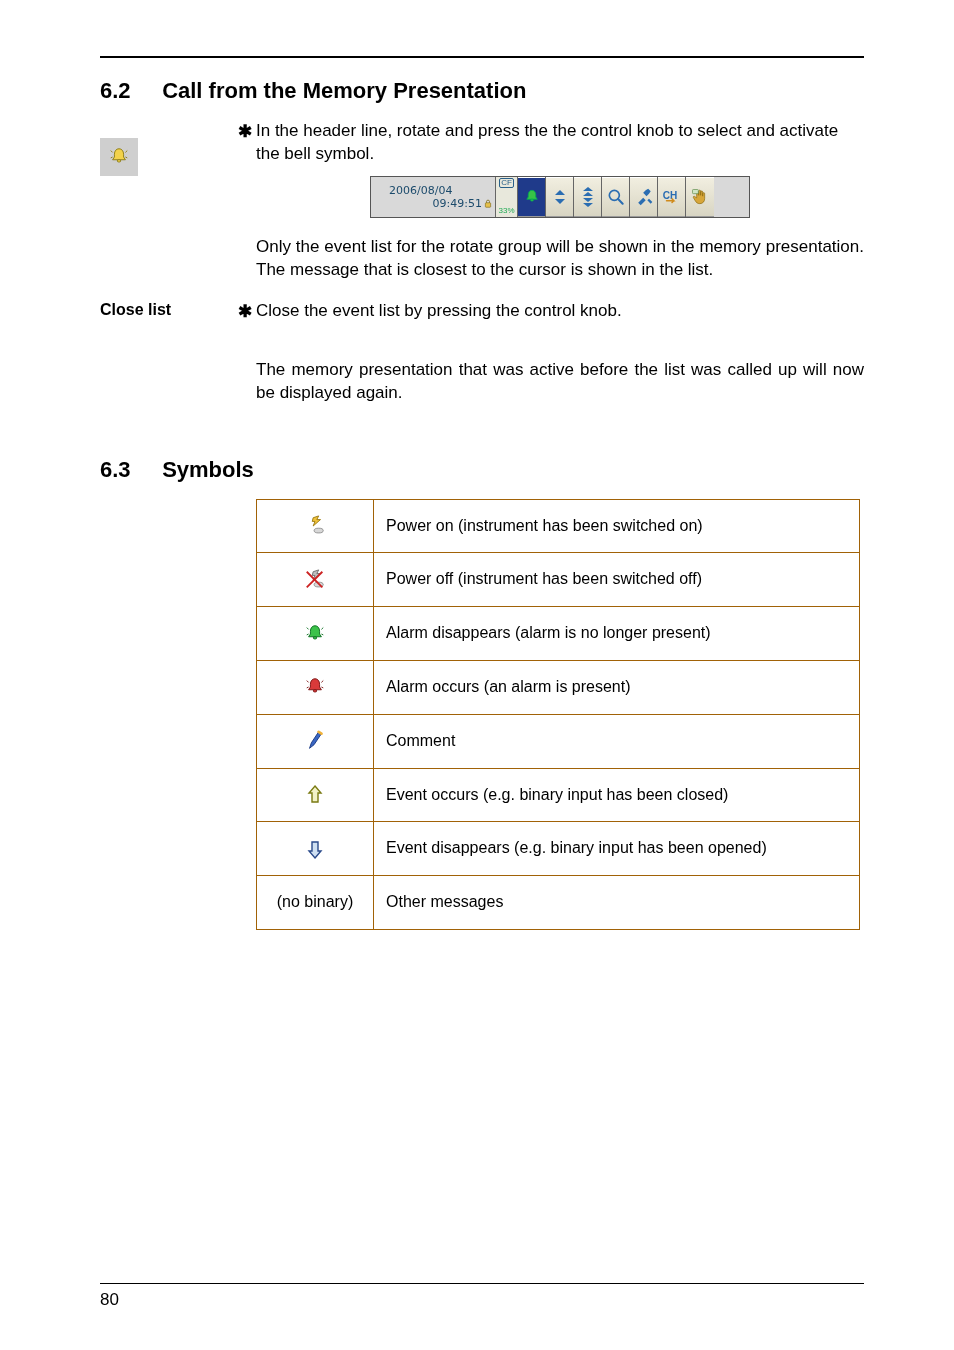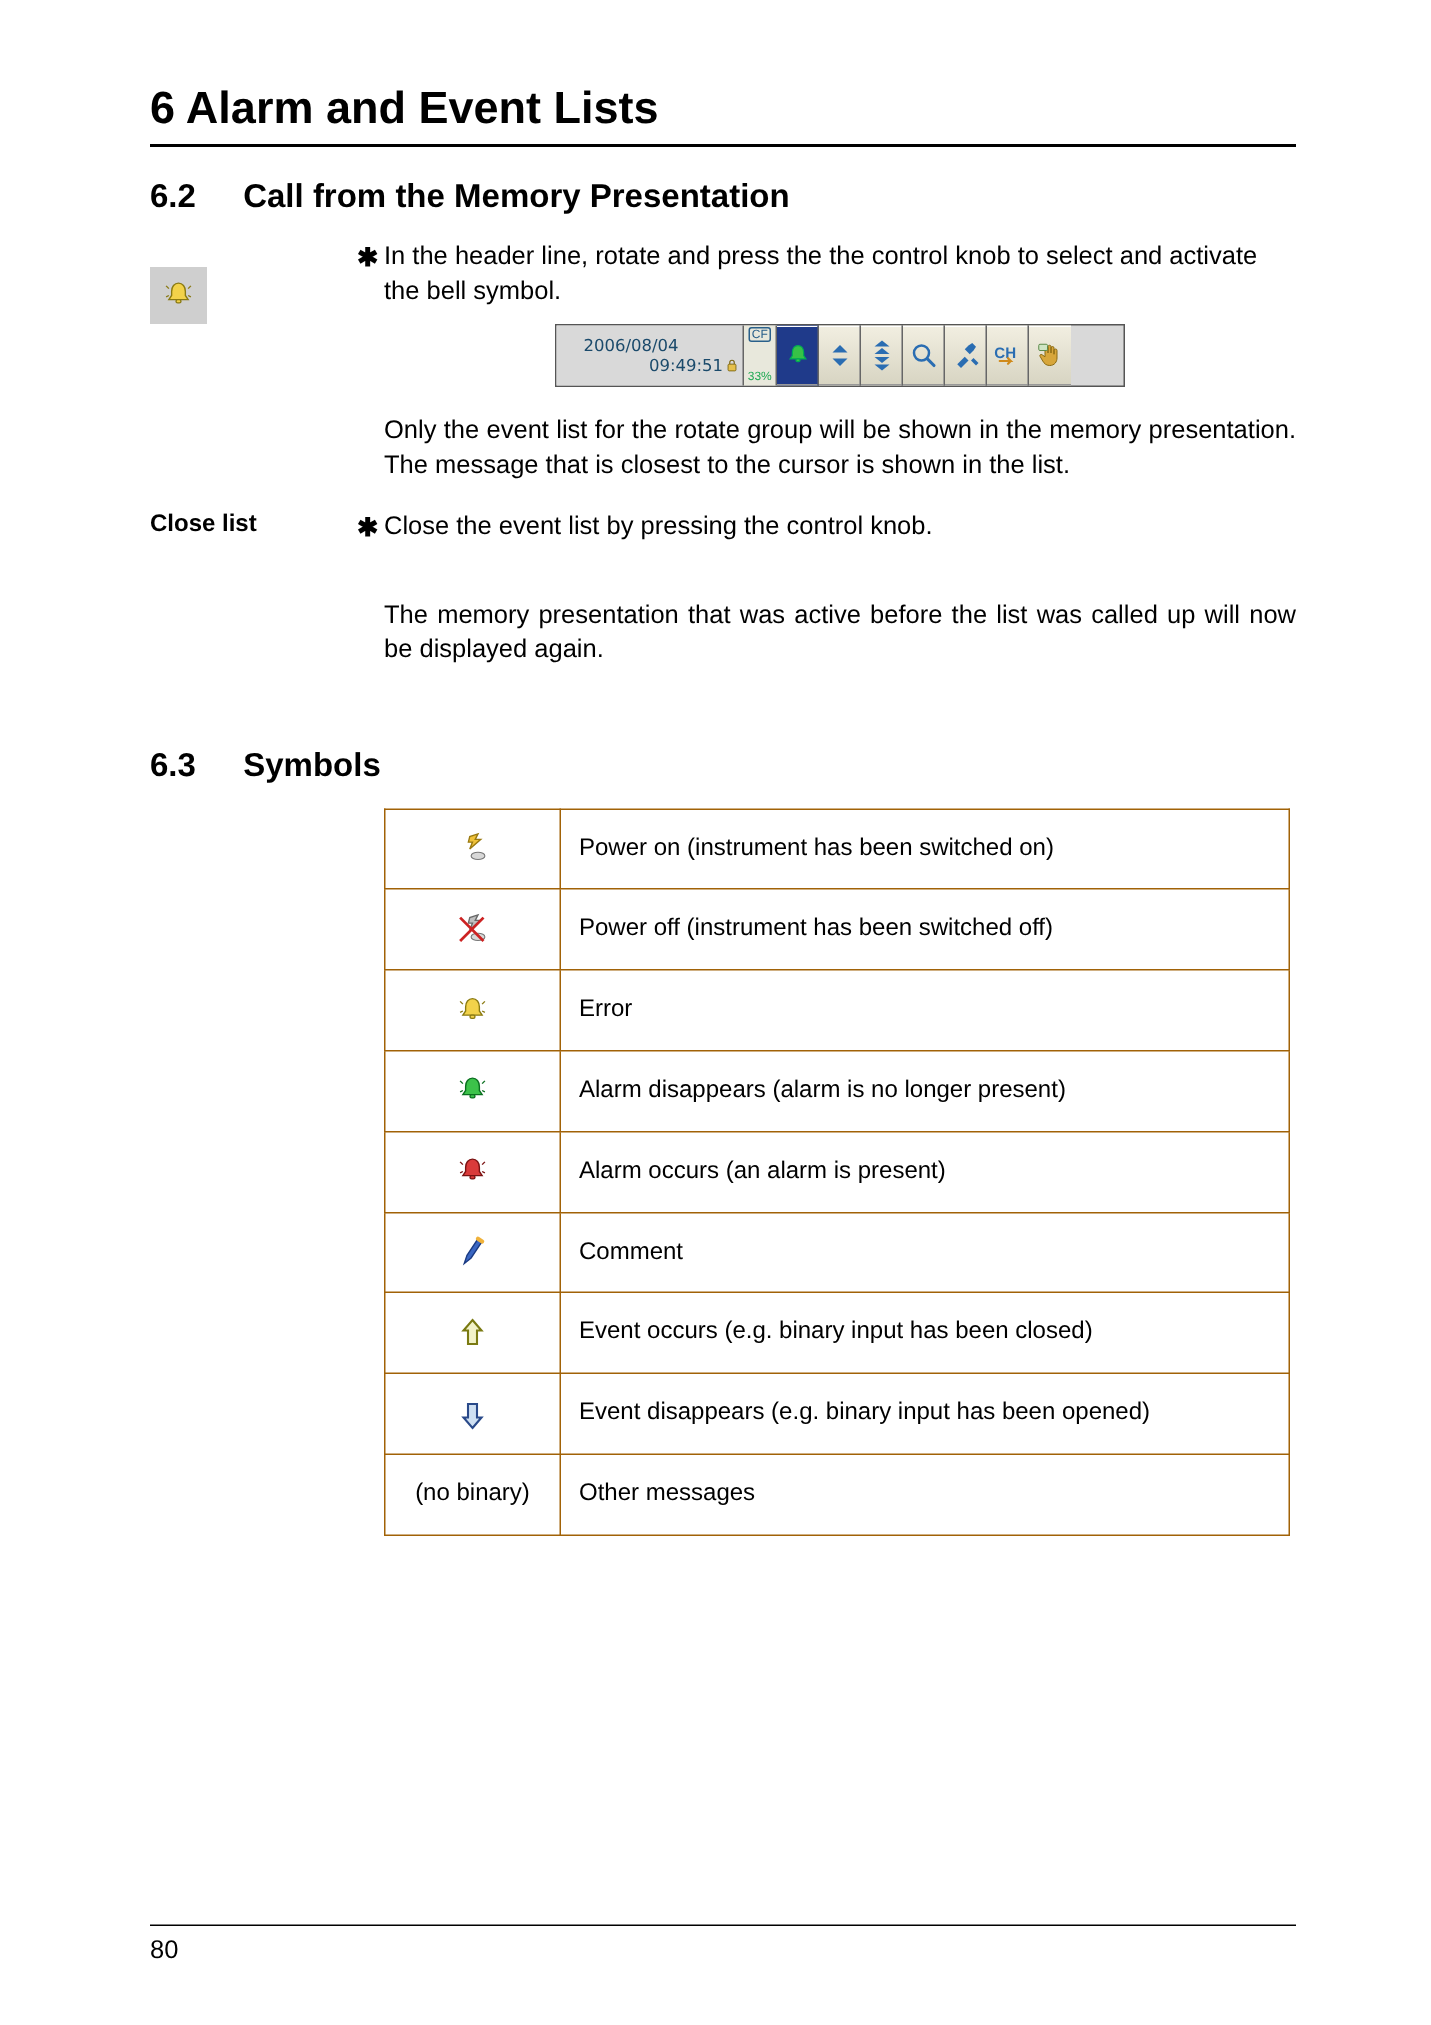--- a/index.html
+++ b/index.html
@@ -166,21 +166,20 @@
   .clearfix::after { content: ""; display: table; clear: both; }
   .lock {
     width: 8px; height: 9px; display: inline-block; vertical-align: middle;
   }
 </style>
 </head>
 <body>
 
 <div class="page">
 
-  <h1 class="chapter">6 Alarm and Event Lists</h1>
   <hr class="hr">
 
   <h2 class="sec-title">
     <span class="sec-num">6.2</span>
     <span>Call from the Memory Presentation</span>
   </h2>
 
   <div class="clearfix">
     <div class="margin-icon" style="margin-top:18px;">
       <div class="chip">
@@ -306,35 +305,20 @@
           <ellipse cx="16" cy="17" rx="5" ry="2.6" fill="#d8d8d8" stroke="#777" stroke-width="0.8"></ellipse>
           <line x1="3" y1="20" x2="20" y2="3" stroke="#c22" stroke-width="2"></line>
           <line x1="3" y1="3" x2="20" y2="20" stroke="#c22" stroke-width="2"></line>
         </svg>
       </td>
       <td>Power off (instrument has been switched off)</td>
     </tr>
     <tr>
       <td class="ic">
         <svg width="22" height="22" viewBox="0 0 24 24">
-          <path d="M12 3c-3 0-5 2.5-5 6v3l-2 3h14l-2-3V9c0-3.5-2-6-5-6z" fill="#f2d24a" stroke="#8a7a12" stroke-width="1"></path>
-          <rect x="10.2" y="15" width="3.6" height="2.4" rx="1.2" fill="#f2d24a" stroke="#8a7a12" stroke-width="1"></rect>
-          <g stroke="#8a7a12" stroke-width="1">
-            <line x1="3" y1="5" x2="5" y2="7"></line>
-                <line x1="21" y1="5" x2="19" y2="7"></line>
-            <line x1="3" y1="13" x2="5" y2="12"></line>
-                <line x1="21" y1="13" x2="19" y2="12"></line>
-          </g>
-        </svg>
-      </td>
-      <td>Error</td>
-    </tr>
-    <tr>
-      <td class="ic">
-        <svg width="22" height="22" viewBox="0 0 24 24">
           <path d="M12 3c-3 0-5 2.5-5 6v3l-2 3h14l-2-3V9c0-3.5-2-6-5-6z" fill="#3cc24a" stroke="#0a6f1f" stroke-width="1"></path>
           <rect x="10.2" y="15" width="3.6" height="2.4" rx="1.2" fill="#3cc24a" stroke="#0a6f1f" stroke-width="1"></rect>
           <g stroke="#0a6f1f" stroke-width="1">
             <line x1="3" y1="5" x2="5" y2="7"></line>
                 <line x1="21" y1="5" x2="19" y2="7"></line>
             <line x1="3" y1="13" x2="5" y2="12"></line>
                 <line x1="21" y1="13" x2="19" y2="12"></line>
           </g>
         </svg>
       </td>

